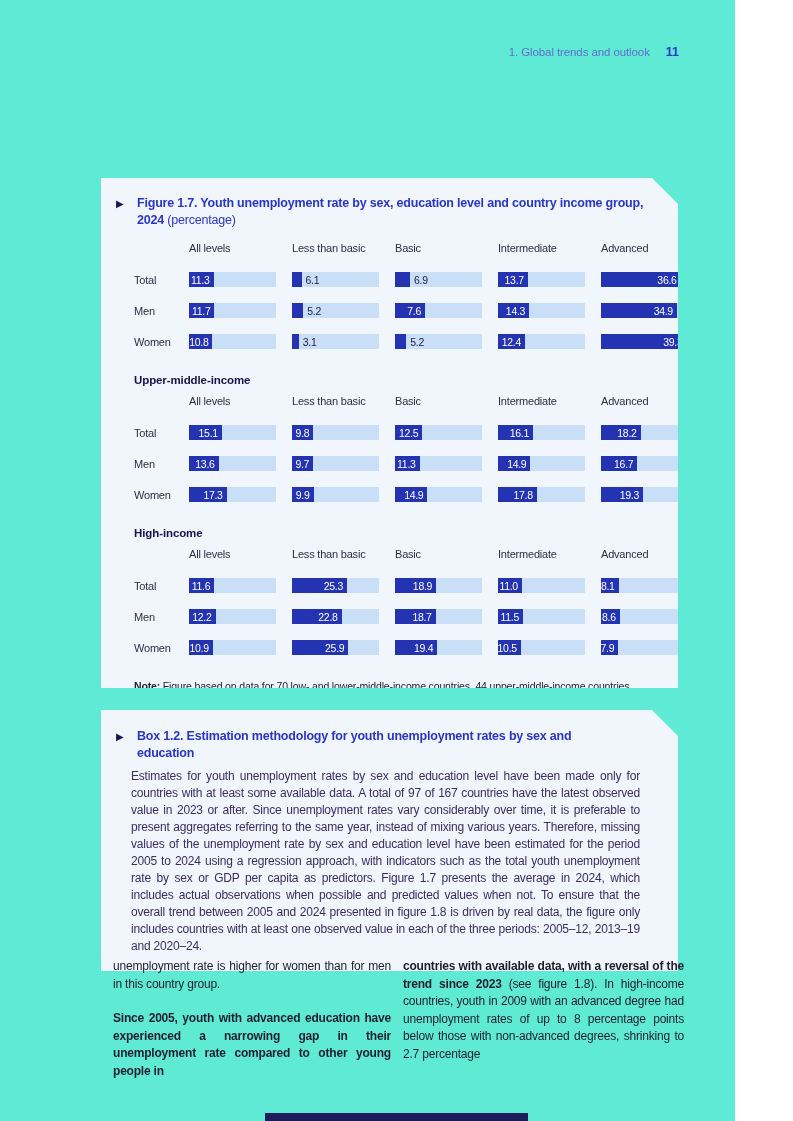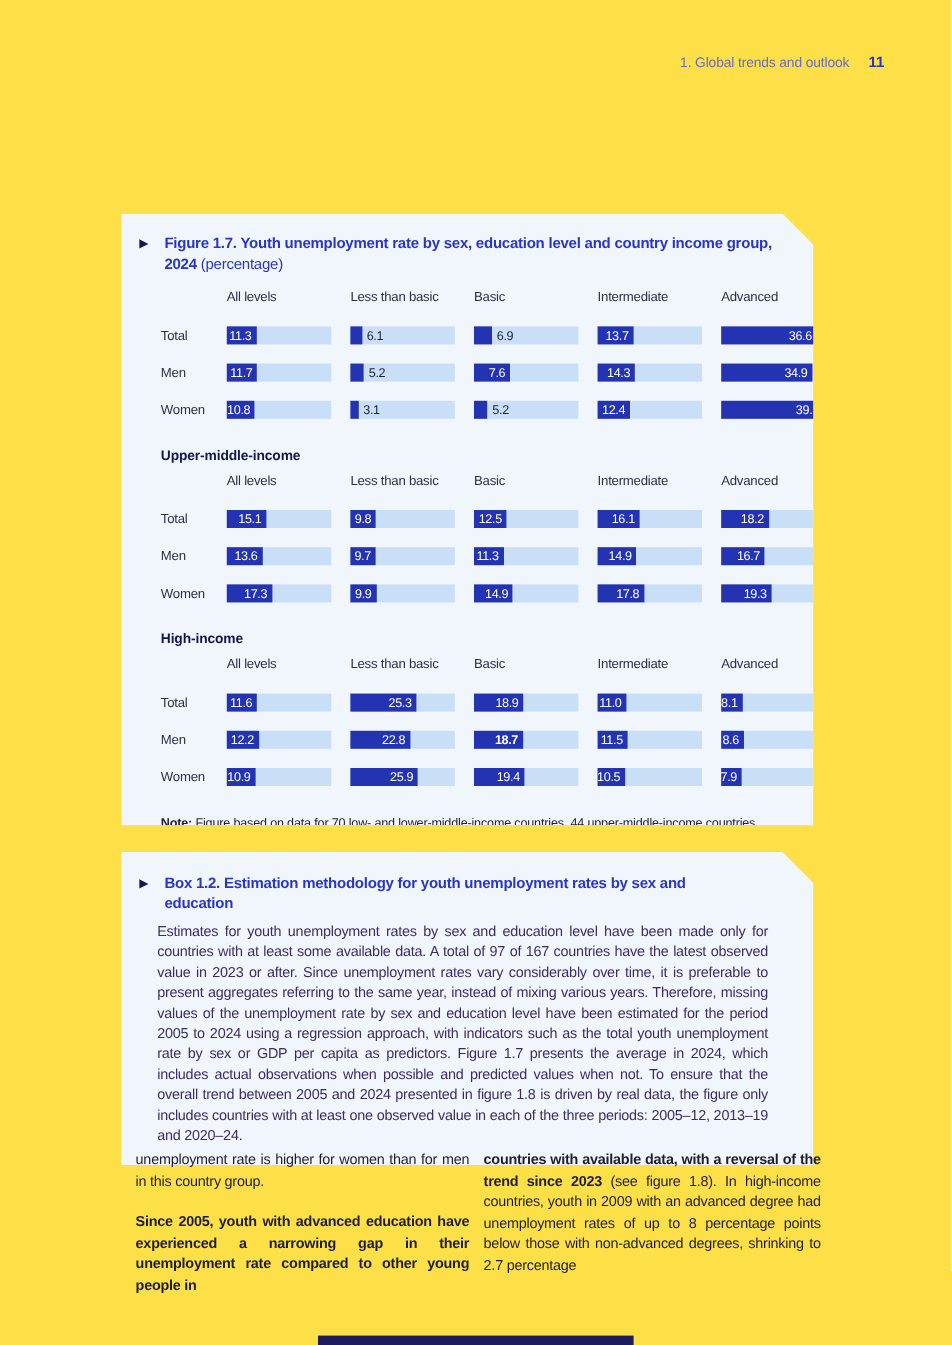--- a/index.html
+++ b/index.html
@@ -1,16 +1,16 @@
 <!DOCTYPE html>
 <html><head>
 <meta charset="utf-8">
 <style>
   html,body{margin:0;padding:0;background:#fff;}
-  .page{position:relative;width:793px;height:1121px;background:#fde047;overflow:hidden;
+  .page{position:relative;width:735px;height:1121px;background:#5eead4;overflow:hidden;
         font-family:"Liberation Sans", sans-serif;}
   .b{font-weight:bold;}
 
   
   .hdr{position:absolute;top:45px;right:56px;display:flex;align-items:baseline;gap:16px;}
   .hdr-section{font-size:11.5px;color:#666bd0;letter-spacing:-0.1px;}
   .hdr-page{font-size:12.5px;font-weight:bold;color:var(--accent);}
 
   
   .card{position:absolute;left:101px;width:577px;background:var(--cardbg);box-sizing:border-box;
@@ -283,21 +283,21 @@
               <div class="bar" style="width: 30.5%; text-align: center;">
                 <span class="val-in">12.2</span>
               </div>
             </div>
             <div class="track">
               <div class="bar" style="width: 57%;">
                 <span class="val-in">22.8</span>
               </div>
             </div>
             <div class="track">
-              <div class="bar" style="width: 46.75%; font-weight: bold;">
+              <div class="bar" style="width: 46.75%;">
                 <span class="val-in">18.7</span>
               </div>
             </div>
             <div class="track">
               <div class="bar" style="width: 28.75%;">
                 <span class="val-in">11.5</span>
               </div>
             </div>
             <div class="track">
               <div class="bar" style="width: 21.5%;">

